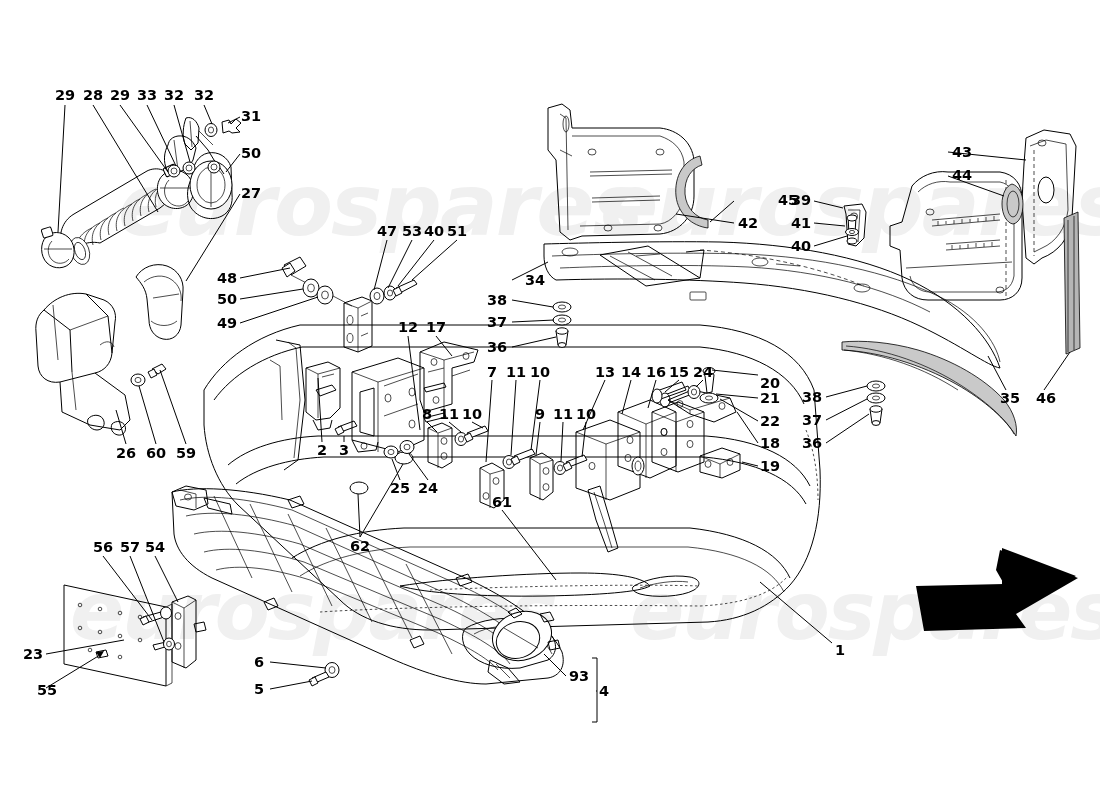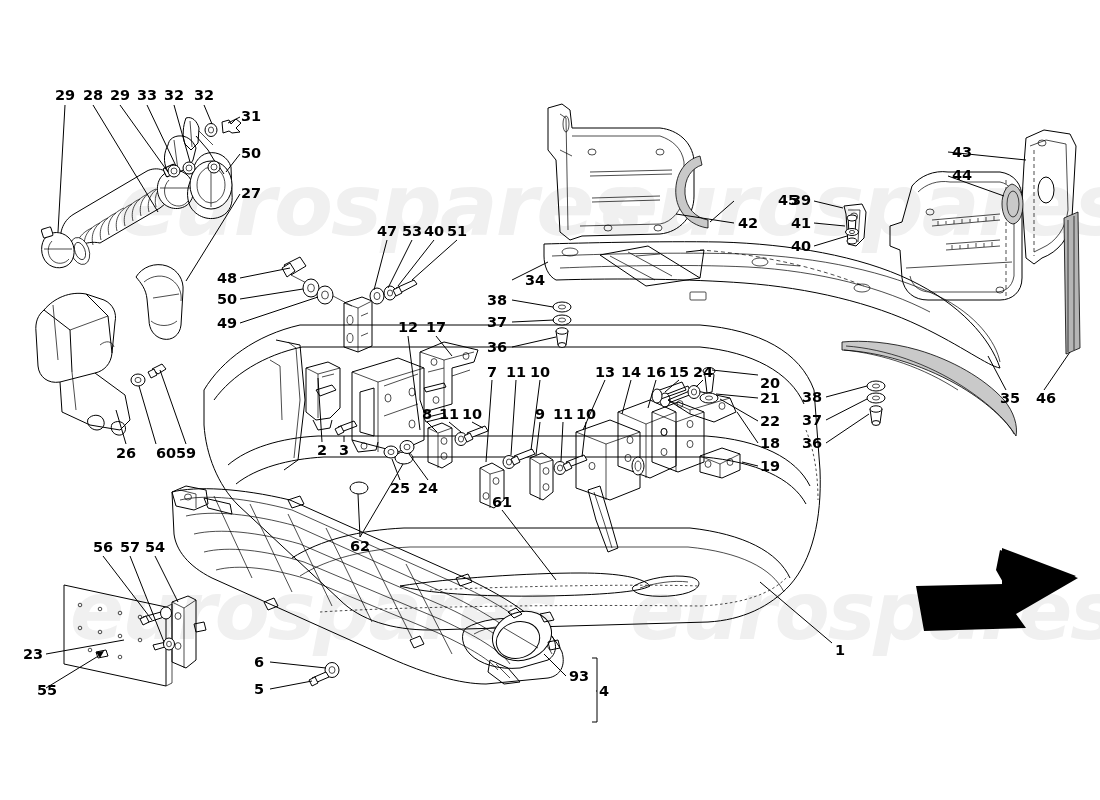--- a/index.html
+++ b/index.html
@@ -755,21 +755,21 @@
       <div class="lbl" style="left: 227px; top: 278px;">48</div>
       <div class="lbl" style="left: 227px; top: 299px;">50</div>
       <div class="lbl" style="left: 227px; top: 323px;">49</div>
       <div class="lbl" style="left: 387px; top: 231px;">47</div>
       <div class="lbl" style="left: 412px; top: 231px;">53</div>
       <div class="lbl" style="left: 434px; top: 231px;">40</div>
       <div class="lbl" style="left: 457px; top: 231px;">51</div>
       <div class="lbl" style="left: 408px; top: 327px;">12</div>
       <div class="lbl" style="left: 436px; top: 327px;">17</div>
       <div class="lbl" style="left: 126px; top: 453px;">26</div>
-      <div class="lbl" style="left: 166px; top: 453px; text-align: center;">60</div>
+      <div class="lbl" style="left: 156px; top: 453px; text-align: center;">60</div>
       <div class="lbl" style="left: 186px; top: 453px;">59</div>
       <div class="lbl" style="left: 322px; top: 450px;">2</div>
       <div class="lbl" style="left: 344px; top: 450px;">3</div>
       <div class="lbl" style="left: 427px; top: 414px;">8</div>
       <div class="lbl" style="left: 449px; top: 414px;">11</div>
       <div class="lbl" style="left: 472px; top: 414px;">10</div>
       <div class="lbl" style="left: 400px; top: 488px;">25</div>
       <div class="lbl" style="left: 428px; top: 488px;">24</div>
       <div class="lbl" style="left: 492px; top: 372px;">7</div>
       <div class="lbl" style="left: 516px; top: 372px;">11</div>

